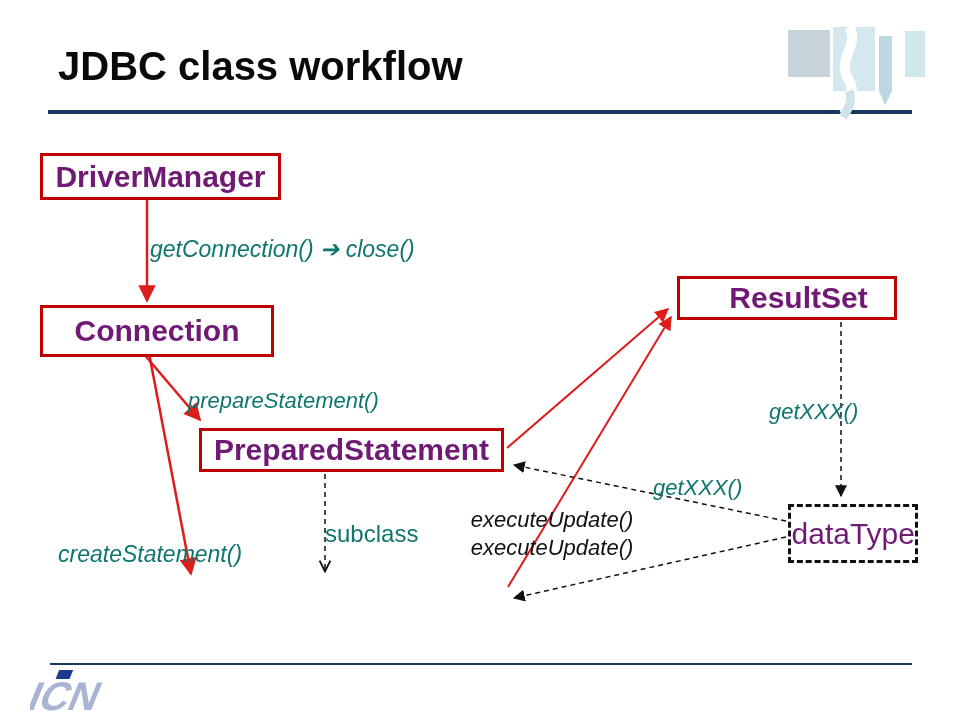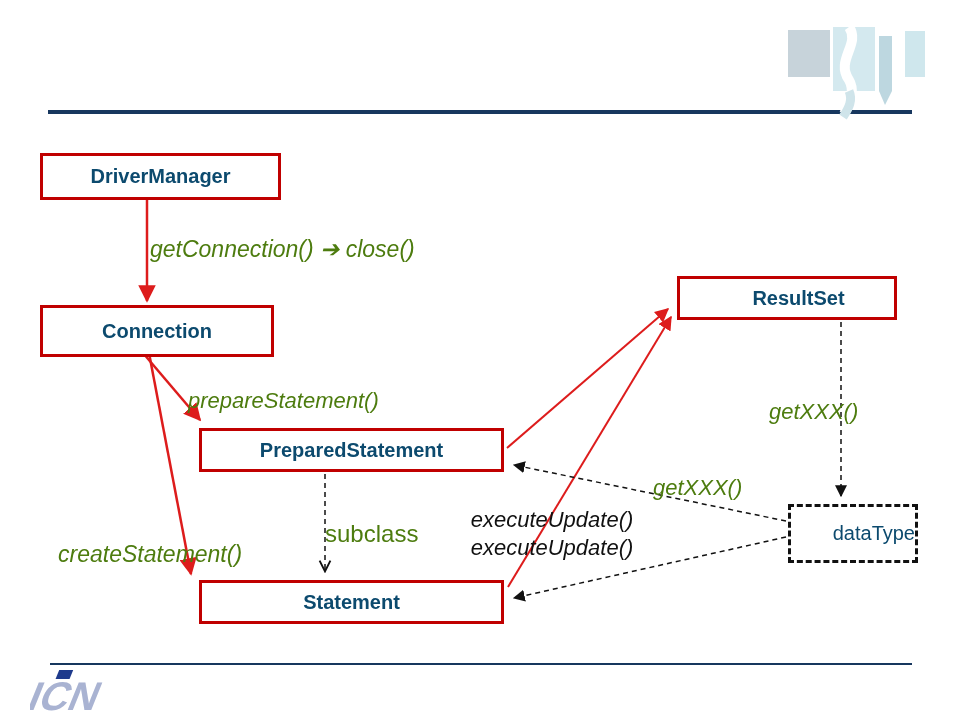--- a/index.html
+++ b/index.html
@@ -11,27 +11,27 @@
     position:absolute; left:58px; top:44px;
     font-size:40px; font-weight:bold; color:#0a0a0a; white-space:nowrap;
   }
   .title-rule {
     position:absolute; left:48px; top:110px; width:864px; height:4px;
     background:#17375e;
   }
   .node {
     position:absolute; box-sizing:border-box; background:#ffffff;
     border:3px solid #c00000; display:flex; align-items:center; justify-content:center;
-    font-size:20px; font-weight:bold; color:#0c4a6e; white-space:nowrap;
+    font-size:30px; font-weight:bold; color:#701a75; white-space:nowrap;
   }
   .node.dashed {
     border:3px dashed #111111; font-weight:normal;justify-content:flex-end;
   }
   .elabel {
-    position:absolute; font-style:italic; font-size:22px; color:#4d7c0f;
+    position:absolute; font-style:italic; font-size:22px; color:#0f766e;
     white-space:nowrap;
   }
   .elabel.plain { font-style:normal; font-size:24px; }
   .exec-block {
     position:absolute; left:438px; top:506px; width:228px;
     text-align:center; line-height:28px;
   }
   .exec-block div { font-style:italic; font-size:22px; white-space:nowrap; }
   .arrows { position:absolute; left:0; top:0; pointer-events:none; }
   .footer-rule {
@@ -39,20 +39,21 @@
     background:#17375e;
   }
   .uni-logo { position:absolute; left:783px; top:22px; }
   .icn-logo { position:absolute; left:30px; top:668px; }
 </style>
 </head>
 <body>
 
 <div class="stage">
 
+  <div class="page-title">JDBC class workflow</div>
   <div class="title-rule"></div>
 
   <svg class="uni-logo" width="160" height="102" viewBox="0 0 160 102">
     <rect x="5" y="8" width="42" height="47" fill="#c7d3da"></rect>
     <rect x="50" y="5" width="42" height="64" fill="#d4e9ef"></rect>
     <path d="M66,5 C78,22 52,38 66,58 C72,68 68,80 61,92" fill="none" stroke="#ffffff" stroke-width="10"></path>
     <path d="M66,69 C70,78 66,86 60,95" fill="none" stroke="#cfe4ea" stroke-width="9"></path>
     <rect x="96" y="14" width="13" height="55" fill="#bdd7e0"></rect>
     <path d="M96,69 L109,69 L102,83 Z" fill="#bdd7e0"></path>
     <rect x="122" y="9" width="20" height="46" fill="#cfe7ed"></rect>
@@ -88,23 +89,20 @@
   </div>
 
   <div class="node" style="left:40px; top:305px; width:234px; height:52px;">
     <span>Connection</span>
   </div>
 
   <div class="node" style="left:199px; top:428px; width:305px; height:44px;">
     <span>PreparedStatement</span>
   </div>
 
-  <div class="node" style="left:199px; top:580px; width:305px; height:44px;">
-    <span>Statement</span>
-  </div>
 
   <div class="node" style="left:677px; top:276px; width:220px; height:44px;padding-left:23px;">
     <span>ResultSet</span>
   </div>
 
   <div class="node dashed" style="left:788px; top:504px; width:130px; height:59px;">
     <span>dataType</span>
   </div>
 
   <div class="elabel" style="left:150px; top:236px; font-size:23px;">getConnection() ➔ close()</div>

